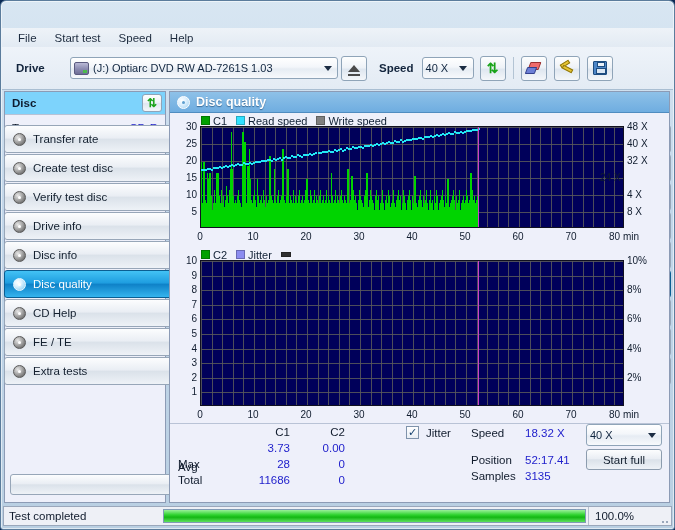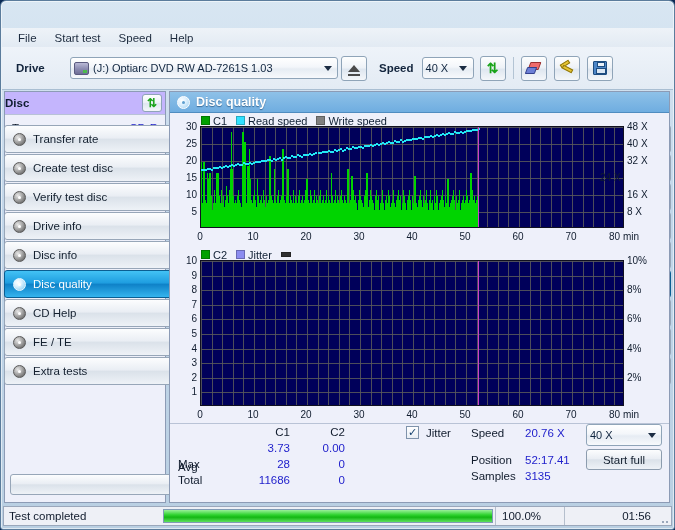--- a/index.html
+++ b/index.html
@@ -118,22 +118,22 @@
   .save-ico:before{content:"";position:absolute;left:3px;top:0;width:8px;height:5px;background:#e9f1f9;border:1px solid #1d4c80;box-sizing:border-box;}
   .save-ico:after{content:"";position:absolute;left:2px;bottom:0;width:10px;height:6px;background:#dbe7f4;border:1px solid #1d4c80;box-sizing:border-box;}
   .tb-sep{width:1px;height:22px;background:#b3c4d4;margin:0 7px;}
   
   #leftpanel{
     position:absolute;left:3px;top:90px;width:162px;bottom:26px;
     background:#eef0fa;border:1px solid #8c9bb5;box-sizing:border-box;
   }
   #disc-header{
     height:22px;display:flex;align-items:center;justify-content:space-between;
-    padding:0 3px 0 0;border-bottom:1px solid #b8c2d6;
-    background:#c4b5fd;
+    padding:0 3px 0 7px;border-bottom:1px solid #b8c2d6;
+    background:#7dd3fc;
   }
   #disc-header .h-t{font-weight:bold;font-size:11.5px;color:#0e1c30;}
   .sm-btn{
     width:20px;height:18px;box-sizing:border-box;border:1px solid #8fa4b8;border-radius:3px;
     background:linear-gradient(180deg,#fdfefe 0%,#eef2f7 46%,#dfe7f0 54%,#f4f7fa 100%);
     display:flex;align-items:center;justify-content:center;
   }
   .info-rows{padding:5px 7px 0 7px;}
   .info-row{display:flex;justify-content:space-between;align-items:center;height:16px;}
   .info-row .k{color:#101b2c;font-size:11.5px;}
@@ -1123,21 +1123,21 @@
       <div id="y1ticks">
           <div class="ytick" style="top: 85px; left: 0px; width: 27px;">5</div>
           <div class="ytick" style="top: 68px; left: 0px; width: 27px;">10</div>
           <div class="ytick" style="top: 51px; left: 0px; width: 27px;">15</div>
           <div class="ytick" style="top: 34px; left: 0px; width: 27px;">20</div>
           <div class="ytick" style="top: 17px; left: 0px; width: 27px;">25</div>
           <div class="ytick" style="top: 0px; left: 0px; width: 27px;">30</div>
         </div>
       <div id="y1ticksR">
           <div class="ytickR" style="top: 85px; left: 457px;">8 X</div>
-          <div class="ytickR" style="top: 68px; left: 457px;">16 X</div>
+          <div class="ytickR" style="top: 68px; left: 457px;">4 X</div>
           <div class="ytickR" style="top: 51px; left: 430px;">24 X</div>
           <div class="ytickR" style="top: 34px; left: 457px;">32 X</div>
           <div class="ytickR" style="top: 17px; left: 457px;">40 X</div>
           <div class="ytickR" style="top: 0px; left: 457px;">48 X</div>
         </div>
       <div id="x1ticks">
           <div class="xtick" style="left: 30px; top: 105px;">0</div>
           <div class="xtick" style="left: 83px; top: 105px;">10</div>
           <div class="xtick" style="left: 136px; top: 105px;">20</div>
           <div class="xtick" style="left: 189px; top: 105px;">30</div>
@@ -1264,21 +1264,21 @@
       <span class="st-lbl" style="left:8px;top:50px;">Total</span>
       <span class="st-val" style="left:80px;top:50px;width:40px;">11686</span>
       <span class="st-val" style="left:135px;top:50px;width:40px;">0</span>
 
       <div class="checkbox" style="position:absolute;left:236px;top:2px;">
         <span>✓</span>
       </div>
       <span class="st-lbl" style="left:256px;top:3px;">Jitter</span>
 
       <span class="st-lbl" style="left:301px;top:3px;">Speed</span>
-      <span class="st-val" style="left:355px;top:3px;width:60px;text-align:left;">20.76 X</span>
+      <span class="st-val" style="left:355px;top:3px;width:60px;text-align:left;">18.32 X</span>
 
       <span class="st-lbl" style="left:301px;top:30px;">Position</span>
       <span class="st-val" style="left:355px;top:30px;width:60px;text-align:left;">52:17.41</span>
 
       <span class="st-lbl" style="left:301px;top:46px;">Samples</span>
       <span class="st-val" style="left:355px;top:46px;width:60px;text-align:left;">3135</span>
 
       <div class="combo" style="position:absolute;left:416px;top:0px;width:76px;">
         <span>40 X</span>
         <span class="arrow">
@@ -1290,19 +1290,18 @@
       </div>
     </div>
   </div>
 
   <div id="statusbar">
     <span id="sb-text">Test completed</span>
     <div id="pbar">
         <div class="fill" id="pbar-fill" style="width: 100%;"></div>
       </div>
     <span class="sb-cell" id="sb-pct">100.0%</span>
-    <span class="sb-cell" id="sb-time">01:56</span>
     <span class="grip">
         <i></i>
         <i></i>
       </span>
   </div>
 </div>
 
 </body></html>

